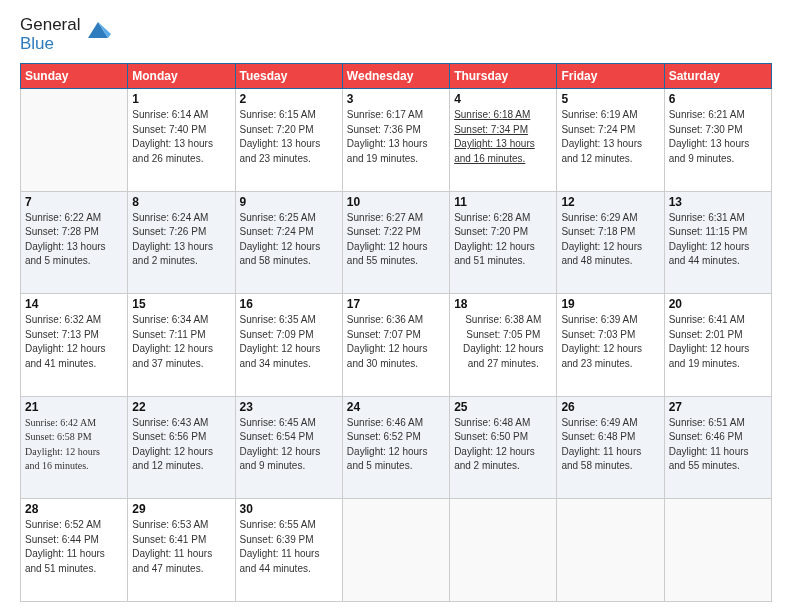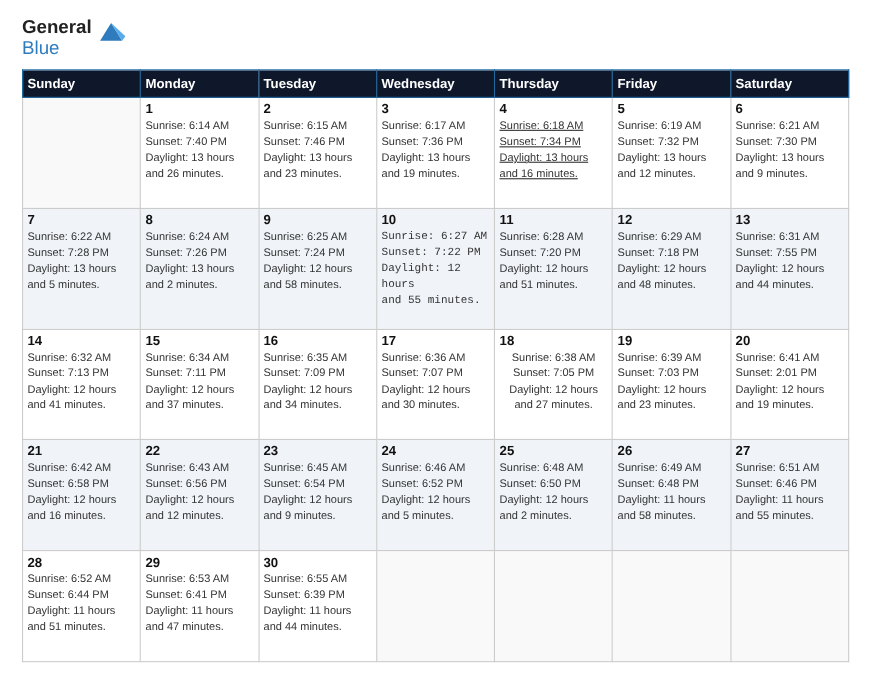--- a/index.html
+++ b/index.html
@@ -42,21 +42,21 @@
       color: #444;
     }
     .calendar {
       flex: 1;
       border: 1px solid #ccc;
       border-collapse: collapse;
       width: 100%;
       table-layout: fixed;
     }
     .calendar th {
-      background: #0f172a;
+      background: #ef4444;
       color: #fff;
       font-size: 12px;
       font-weight: bold;
       padding: 5px 4px;
       text-align: left;
       border: 1px solid #2068a0;
     }
     .calendar td {
       border: 1px solid #ccc;
       vertical-align: top;
@@ -86,21 +86,21 @@
   </style>
 </head>
 <body>
 
 <div class="page">
   <div class="header">
     <div class="logo">
       <div>
         <div style="display:flex;align-items:center;">
           <div>
-            <div style="font-size:17px;font-weight:bold;color:#222;line-height:1.1;">General</div>
+            <div style="font-size:17px;font-weight:normal;color:#222;line-height:1.1;">General</div>
             <div style="font-size:17px;font-weight:normal;color:#2e7bbd;line-height:1.1;">Blue</div>
           </div>
           <div style="margin-left:3px;margin-top:-4px;">
             <svg width="30" height="30" viewBox="0 0 30 30">
               <polygon points="5,22 15,6 25,22" fill="#2e7bbd"></polygon>
               <polygon points="15,6 28,18 25,22" fill="#5aabea"></polygon>
             </svg>
           </div>
         </div>
       </div>
@@ -127,42 +127,42 @@
           <td>
             <span class="day-num">1</span>
             <div class="day-info" style="white-space: pre-line;">Sunrise: 6:14 AM
 Sunset: 7:40 PM
 Daylight: 13 hours
 and 26 minutes.</div>
           </td>
           <td>
             <span class="day-num">2</span>
             <div class="day-info" style="white-space: pre-line;">Sunrise: 6:15 AM
-Sunset: 7:46 PM
+Sunset: 7:20 PM
 Daylight: 13 hours
 and 23 minutes.</div>
           </td>
           <td>
             <span class="day-num">3</span>
             <div class="day-info" style="white-space: pre-line;">Sunrise: 6:17 AM
 Sunset: 7:36 PM
 Daylight: 13 hours
 and 19 minutes.</div>
           </td>
           <td>
             <span class="day-num">4</span>
             <div class="day-info" style="white-space: pre-line; text-decoration: underline;">Sunrise: 6:18 AM
 Sunset: 7:34 PM
 Daylight: 13 hours
 and 16 minutes.</div>
           </td>
           <td>
             <span class="day-num">5</span>
             <div class="day-info" style="white-space: pre-line;">Sunrise: 6:19 AM
-Sunset: 7:32 PM
+Sunset: 7:24 PM
 Daylight: 13 hours
 and 12 minutes.</div>
           </td>
           <td>
             <span class="day-num">6</span>
             <div class="day-info" style="white-space: pre-line;">Sunrise: 6:21 AM
 Sunset: 7:30 PM
 Daylight: 13 hours
 and 9 minutes.</div>
           </td>
@@ -184,21 +184,21 @@
           </td>
           <td>
             <span class="day-num">9</span>
             <div class="day-info" style="white-space: pre-line;">Sunrise: 6:25 AM
 Sunset: 7:24 PM
 Daylight: 12 hours
 and 58 minutes.</div>
           </td>
           <td>
             <span class="day-num">10</span>
-            <div class="day-info" style="white-space: pre-line; font-family: Liberation Mono, monospace;">Sunrise: 6:27 AM
+            <div class="day-info" style="white-space: pre-line;">Sunrise: 6:27 AM
 Sunset: 7:22 PM
 Daylight: 12 hours
 and 55 minutes.</div>
           </td>
           <td>
             <span class="day-num">11</span>
             <div class="day-info" style="white-space: pre-line;">Sunrise: 6:28 AM
 Sunset: 7:20 PM
 Daylight: 12 hours
 and 51 minutes.</div>
@@ -206,21 +206,21 @@
           <td>
             <span class="day-num">12</span>
             <div class="day-info" style="white-space: pre-line;">Sunrise: 6:29 AM
 Sunset: 7:18 PM
 Daylight: 12 hours
 and 48 minutes.</div>
           </td>
           <td>
             <span class="day-num">13</span>
             <div class="day-info" style="white-space: pre-line;">Sunrise: 6:31 AM
-Sunset: 7:55 PM
+Sunset: 11:15 PM
 Daylight: 12 hours
 and 44 minutes.</div>
           </td>
         </tr>
         <tr>
           <td>
             <span class="day-num">14</span>
             <div class="day-info" style="white-space: pre-line;">Sunrise: 6:32 AM
 Sunset: 7:13 PM
 Daylight: 12 hours
@@ -265,21 +265,21 @@
             <span class="day-num">20</span>
             <div class="day-info" style="white-space: pre-line;">Sunrise: 6:41 AM
 Sunset: 2:01 PM
 Daylight: 12 hours
 and 19 minutes.</div>
           </td>
         </tr>
         <tr class="alt-row">
           <td>
             <span class="day-num">21</span>
-            <div class="day-info" style="white-space: pre-line;">Sunrise: 6:42 AM
+            <div class="day-info" style="white-space: pre-line; font-family: Liberation Serif, serif;">Sunrise: 6:42 AM
 Sunset: 6:58 PM
 Daylight: 12 hours
 and 16 minutes.</div>
           </td>
           <td>
             <span class="day-num">22</span>
             <div class="day-info" style="white-space: pre-line;">Sunrise: 6:43 AM
 Sunset: 6:56 PM
 Daylight: 12 hours
 and 12 minutes.</div>

